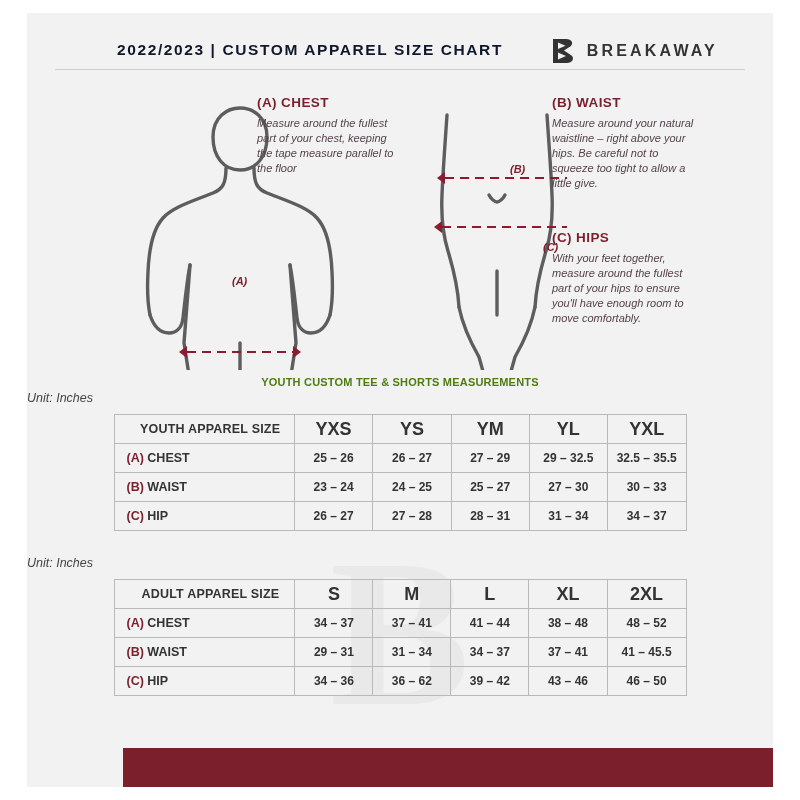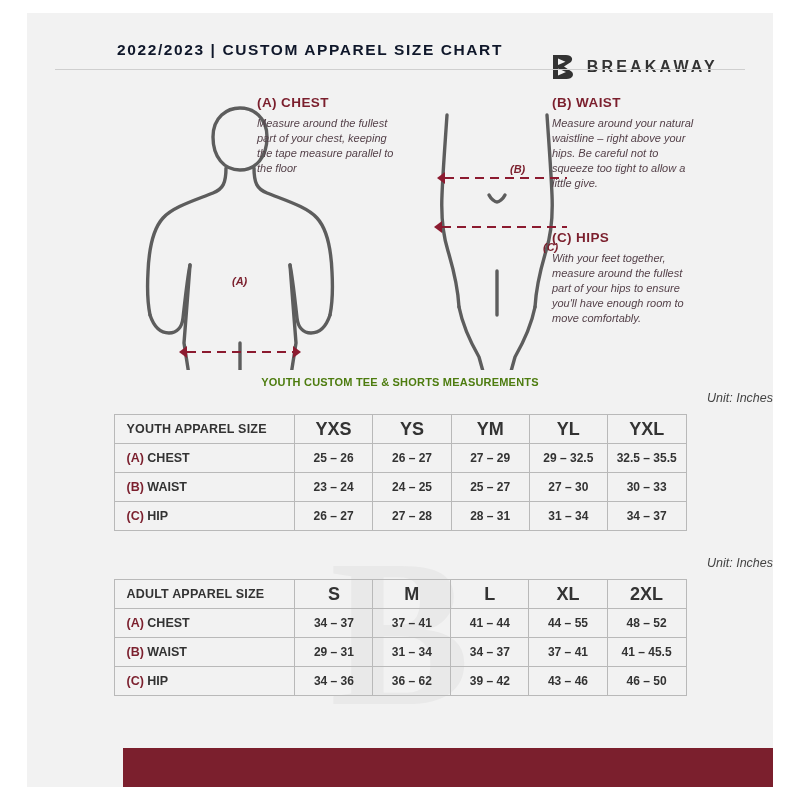--- a/index.html
+++ b/index.html
@@ -59,21 +59,21 @@
     top: 8px;
     font-size: 15.5px;
     font-weight: bold;
     letter-spacing: 1.6px;
     color: #0f172a;
     white-space: nowrap;
   }
   .brand {
     position: absolute;
     right: 55px;
-    top: 20px;
+    top: 4px;
     display: flex;
     align-items: center;
     gap: 11px;
   }
   .brand-mark {
     width: 26px;
     height: 28px;
     position: relative;
   }
   .brand-name {
@@ -129,21 +129,21 @@
   
   .tbl-block { position: absolute; left: 0; width: 746px; }
   .tbl-title {
     text-align: center;
     font-size: 11px;
     font-weight: bold;
     color: #4d7c0f;
     letter-spacing: 0.2px;
   }
   .tbl-unit {
-    text-align: right;
+    text-align: left;
     font-size: 12.5px;
     font-style: italic;
     color: #444;
     margin-top: 3px;
   }
   table.sizes {
     border-collapse: collapse;
     margin: 9px auto 0 auto;
     width: 573px;
     background: transparent;
@@ -155,21 +155,21 @@
     font-size: 12px;
     color: #333;
     font-weight: bold;
     padding: 0;
   }
   table.sizes tr.head th {
     font-weight: bold;
     font-size: 18px;
   }
   table.sizes tr.head th.first {
-    text-align: left;
+    text-align: center;
     padding-left: 12px;
     font-size: 12.5px;
     letter-spacing: 0.2px;
   }
   table.sizes td.rowlabel {
     text-align: left;
     padding-left: 12px;
     font-weight: bold;
     font-size: 12.5px;
     white-space: nowrap;
@@ -341,21 +341,21 @@
           <th style="width:80px;">2XL</th>
         </tr>
         <tr>
           <td class="rowlabel">
             <span class="tag">(A)</span>
             <span class="txt">CHEST</span>
           </td>
           <td>34 – 37</td>
           <td>37 – 41</td>
           <td>41 – 44</td>
-          <td>44 – 55</td>
+          <td>38 – 48</td>
           <td>48 – 52</td>
         </tr>
         <tr>
           <td class="rowlabel">
             <span class="tag">(B)</span>
             <span class="txt">WAIST</span>
           </td>
           <td>29 – 31</td>
           <td>31 – 34</td>
           <td>34 – 37</td>

